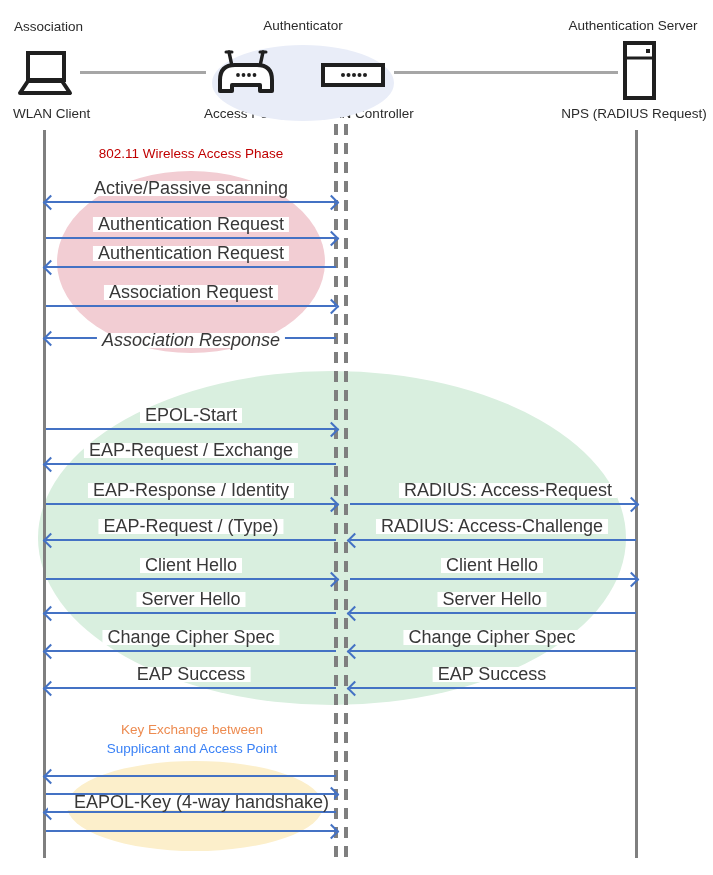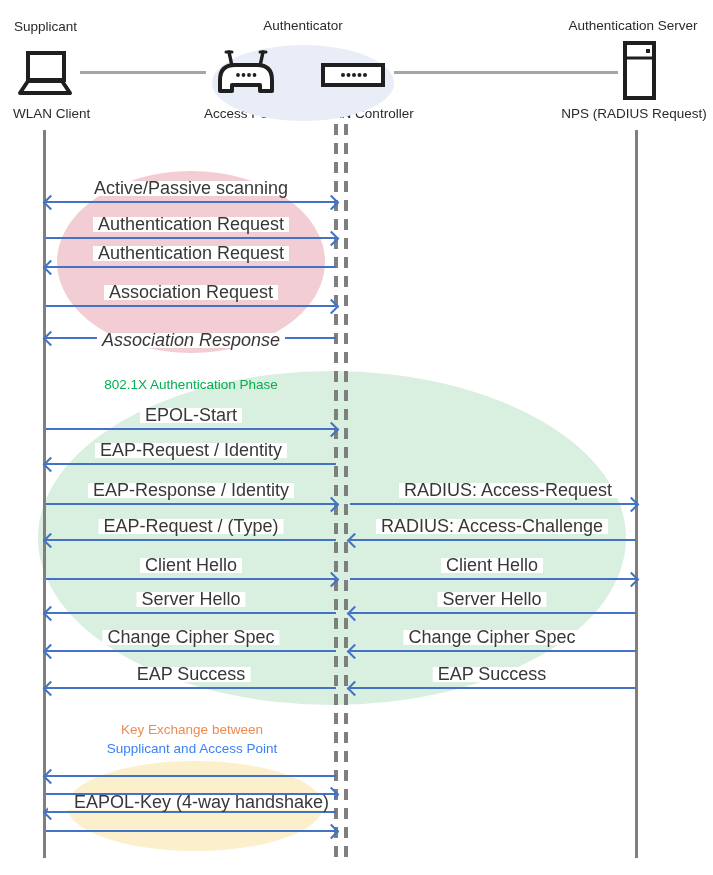--- a/index.html
+++ b/index.html
@@ -52,21 +52,21 @@
 <body>
 
 <div class="canvas">
 
   <div class="ellipse" style="left: 212px; top: 45px; width: 182px; height: 76px; z-index: 1; background: rgb(233, 237, 248);"></div>
 
   <div class="ellipse" style="left: 57px; top: 171px; width: 268px; height: 182px; z-index: 1; background: rgb(242, 205, 211);"></div>
   <div class="ellipse" style="left: 38px; top: 371px; width: 588px; height: 334px; z-index: 1; background: rgb(217, 239, 223);"></div>
   <div class="ellipse" style="left: 67px; top: 761px; width: 256px; height: 90px; z-index: 1; background: rgb(252, 239, 203);"></div>
 
-  <div class="role-label" style="left:14px;top:19px;">Supplicant</div>
+  <div class="role-label" style="left:14px;top:19px;">Association</div>
   <div class="role-label centered" style="left:303px;top:18px;">Authenticator</div>
   <div class="role-label centered" style="left:633px;top:18px;">Authentication Server</div>
 
   <div class="connector" style="left:80px;width:126px;"></div>
   <div class="connector" style="left:296px;width:18px;"></div>
   <div class="connector" style="left:394px;width:224px;"></div>
 
   <div class="icon" style="left:12px;top:50px;z-index:2;">
     <svg width="66" height="48" viewBox="0 0 66 48">
       <rect x="16" y="3" width="36" height="27" fill="none" stroke="#1f1f1f" stroke-width="4"></rect>
@@ -105,39 +105,39 @@
   <div class="device-label" style="left:13px;">WLAN Client</div>
   <div class="device-label centered" style="left:243px;">Access Point</div>
   <div class="device-label centered" style="left:363px;">WLAN Controller</div>
   <div class="device-label centered" style="left:634px;">NPS (RADIUS Request)</div>
 
   <div class="lifeline" style="left:43px;"></div>
   <div class="lifeline-dashed" style="left:334px;"></div>
   <div class="lifeline-dashed" style="left:344px;"></div>
   <div class="lifeline" style="left:635px;"></div>
 
-  <div class="phase-title" style="left: 191px; top: 377px; color: rgb(0, 176, 80);">802.1X Authentication Phase</div>
+  <div class="phase-title" style="left: 191px; top: 146px; color: rgb(192, 0, 0);">802.11 Wireless Access Phase</div>
   <div class="phase-title" style="left: 192px; top: 722px; color: rgb(237, 139, 80);">Key Exchange between</div>
   <div class="phase-title" style="left: 192px; top: 741px; color: #3b82f6;">Supplicant and Access Point</div>
 
   <div id="messages">
       <div class="msg-line dir-both" style="left: 46px; width: 290px; top: 201px;"></div>
       <div class="msg-label" style="left: 191px; top: 181px;">Active/Passive scanning</div>
       <div class="msg-line dir-right" style="left: 46px; width: 290px; top: 237px;"></div>
       <div class="msg-label" style="left: 191px; top: 217px;">Authentication Request</div>
       <div class="msg-line dir-left" style="left: 46px; width: 290px; top: 266px;"></div>
       <div class="msg-label" style="left: 191px; top: 246px;">Authentication Request</div>
       <div class="msg-line dir-right" style="left: 46px; width: 290px; top: 305px;"></div>
       <div class="msg-label" style="left: 191px; top: 285px;">Association Request</div>
       <div class="msg-line dir-left" style="left: 46px; width: 290px; top: 337px;"></div>
       <div class="msg-label" style="left: 191px; top: 333px; font-style: italic;">Association Response</div>
       <div class="msg-line dir-right" style="left: 46px; width: 290px; top: 428px;"></div>
       <div class="msg-label" style="left: 191px; top: 408px;">EPOL-Start</div>
       <div class="msg-line dir-left" style="left: 46px; width: 290px; top: 463px;"></div>
-      <div class="msg-label" style="left: 191px; top: 443px;">EAP-Request / Identity</div>
+      <div class="msg-label" style="left: 191px; top: 443px;">EAP-Request / Exchange</div>
       <div class="msg-line dir-right" style="left: 46px; width: 290px; top: 503px;"></div>
       <div class="msg-label" style="left: 191px; top: 483px;">EAP-Response / Identity</div>
       <div class="msg-line dir-right" style="left: 350px; width: 286px; top: 503px;"></div>
       <div class="msg-label" style="left: 492px; top: 483px; margin-left: 16px;">RADIUS: Access-Request</div>
       <div class="msg-line dir-left" style="left: 46px; width: 290px; top: 539px;"></div>
       <div class="msg-label" style="left: 191px; top: 519px;">EAP-Request / (Type)</div>
       <div class="msg-line dir-left" style="left: 350px; width: 286px; top: 539px;"></div>
       <div class="msg-label" style="left: 492px; top: 519px;">RADIUS: Access-Challenge</div>
       <div class="msg-line dir-right" style="left: 46px; width: 290px; top: 578px;"></div>
       <div class="msg-label" style="left: 191px; top: 558px;">Client Hello</div>

